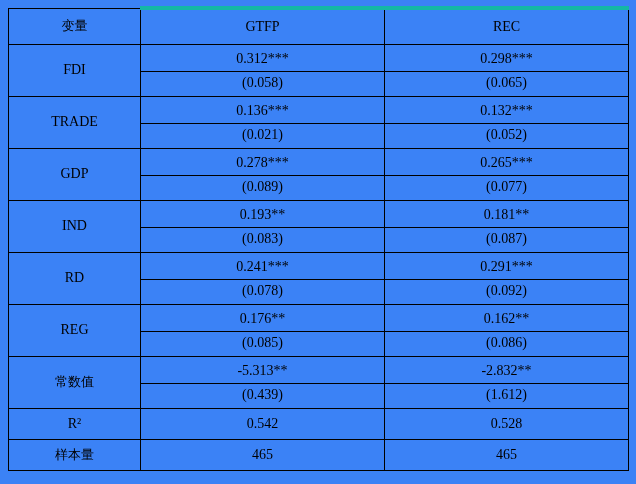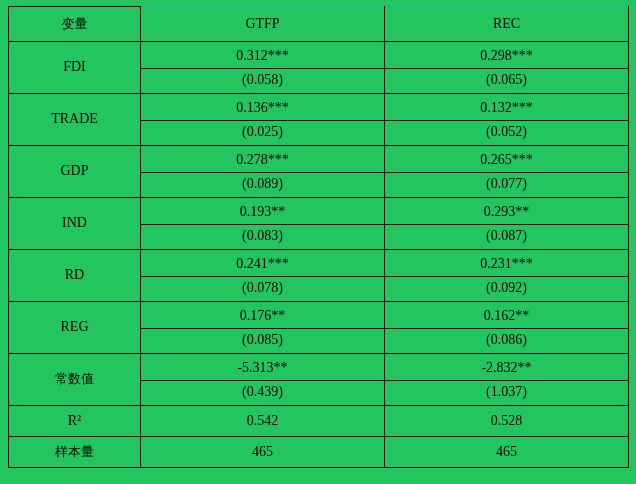--- a/index.html
+++ b/index.html
@@ -11,21 +11,21 @@
     width: 636px;
     height: 484px;
     font-family: "Liberation Serif", serif;
     color: #000000;
     overflow: hidden;
   }
   #page {
     position: relative;
     width: 636px;
     height: 484px;
-    background: #22c55e;
+    background: #3b82f6;
     box-sizing: border-box;
   }
   table.reg-table {
     position: absolute;
     left: 8px;
     top: 6px;
     width: 620px;
     border-collapse: collapse;
     table-layout: fixed;
   }
@@ -56,21 +56,21 @@
   }
   td.val-cell.se {
     padding-bottom: 1px;
   }
   tr.head-row td {
     height: 34px;
     font-size: 14px;
   }
   
   tr.head-row td.val-cell {
-    border-top: 1px solid #14b8a6;
+    border-top: 4px solid #14b8a6;
     border-bottom: 1px solid #000000;
   }
   
   td.val-cell.single {
     height: 30px;
     border-top: 1px solid #000000;
     border-bottom: 1px solid #000000;
   }
   .cn {
     font-family: "DejaVu Sans", "Liberation Sans", sans-serif;
@@ -111,48 +111,48 @@
         <td class="val-cell se">(0.058)</td>
         <td class="val-cell se">(0.065)</td>
       </tr>
 
       <tr>
         <td class="var-cell" rowspan="2">TRADE</td>
         <td class="val-cell coef">0.136***</td>
         <td class="val-cell coef">0.132***</td>
       </tr>
       <tr>
-        <td class="val-cell se">(0.025)</td>
+        <td class="val-cell se">(0.021)</td>
         <td class="val-cell se">(0.052)</td>
       </tr>
 
       <tr>
         <td class="var-cell" rowspan="2">GDP</td>
         <td class="val-cell coef">0.278***</td>
         <td class="val-cell coef">0.265***</td>
       </tr>
       <tr>
         <td class="val-cell se">(0.089)</td>
         <td class="val-cell se">(0.077)</td>
       </tr>
 
       <tr>
         <td class="var-cell" rowspan="2">IND</td>
         <td class="val-cell coef">0.193**</td>
-        <td class="val-cell coef">0.293**</td>
+        <td class="val-cell coef">0.181**</td>
       </tr>
       <tr>
         <td class="val-cell se">(0.083)</td>
         <td class="val-cell se">(0.087)</td>
       </tr>
 
       <tr>
         <td class="var-cell" rowspan="2">RD</td>
         <td class="val-cell coef">0.241***</td>
-        <td class="val-cell coef">0.231***</td>
+        <td class="val-cell coef">0.291***</td>
       </tr>
       <tr>
         <td class="val-cell se">(0.078)</td>
         <td class="val-cell se">(0.092)</td>
       </tr>
 
       <tr>
         <td class="var-cell" rowspan="2">REG</td>
         <td class="val-cell coef">0.176**</td>
         <td class="val-cell coef">0.162**</td>
@@ -164,21 +164,21 @@
 
       <tr>
         <td class="var-cell" rowspan="2">
           <span class="cn">常数值</span>
         </td>
         <td class="val-cell coef">-5.313**</td>
         <td class="val-cell coef">-2.832**</td>
       </tr>
       <tr>
         <td class="val-cell se">(0.439)</td>
-        <td class="val-cell se">(1.037)</td>
+        <td class="val-cell se">(1.612)</td>
       </tr>
 
       <tr>
         <td class="var-cell single">R²</td>
         <td class="val-cell single">0.542</td>
         <td class="val-cell single">0.528</td>
       </tr>
 
       <tr>
         <td class="var-cell single">

